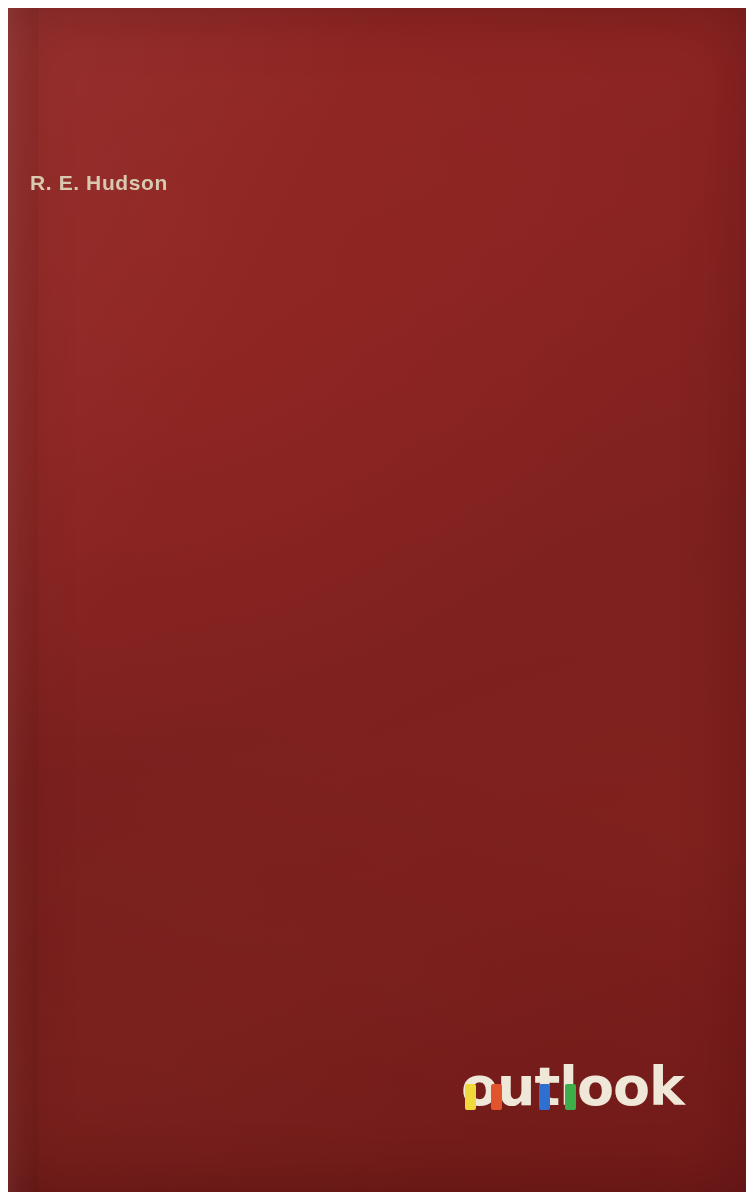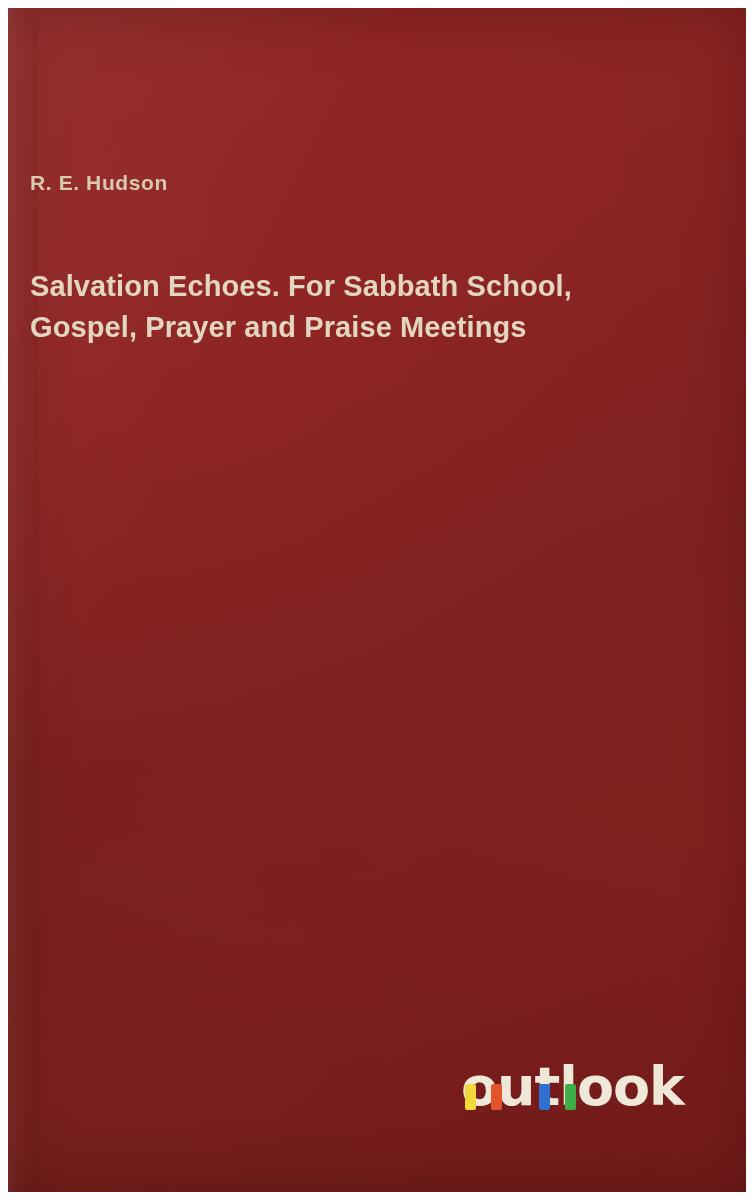--- a/index.html
+++ b/index.html
@@ -108,21 +108,20 @@
 </head>
 <body>
 
 <div class="page">
   <div class="cover">
     <div class="sheen"></div>
     <div class="spine"></div>
 
     <div class="author">R. E. Hudson</div>
 
-    <div class="title">Salvation Echoes. For Sabbath School, Gospel, Prayer and Praise Meetings</div>
 
     <div class="logo">
       <div class="logo-text">outlook</div>
       <div class="bars">
         <span class="bar b1"></span>
         <span class="bar b2"></span>
         <span class="bar b3"></span>
         <span class="bar b4"></span>
       </div>
     </div>

